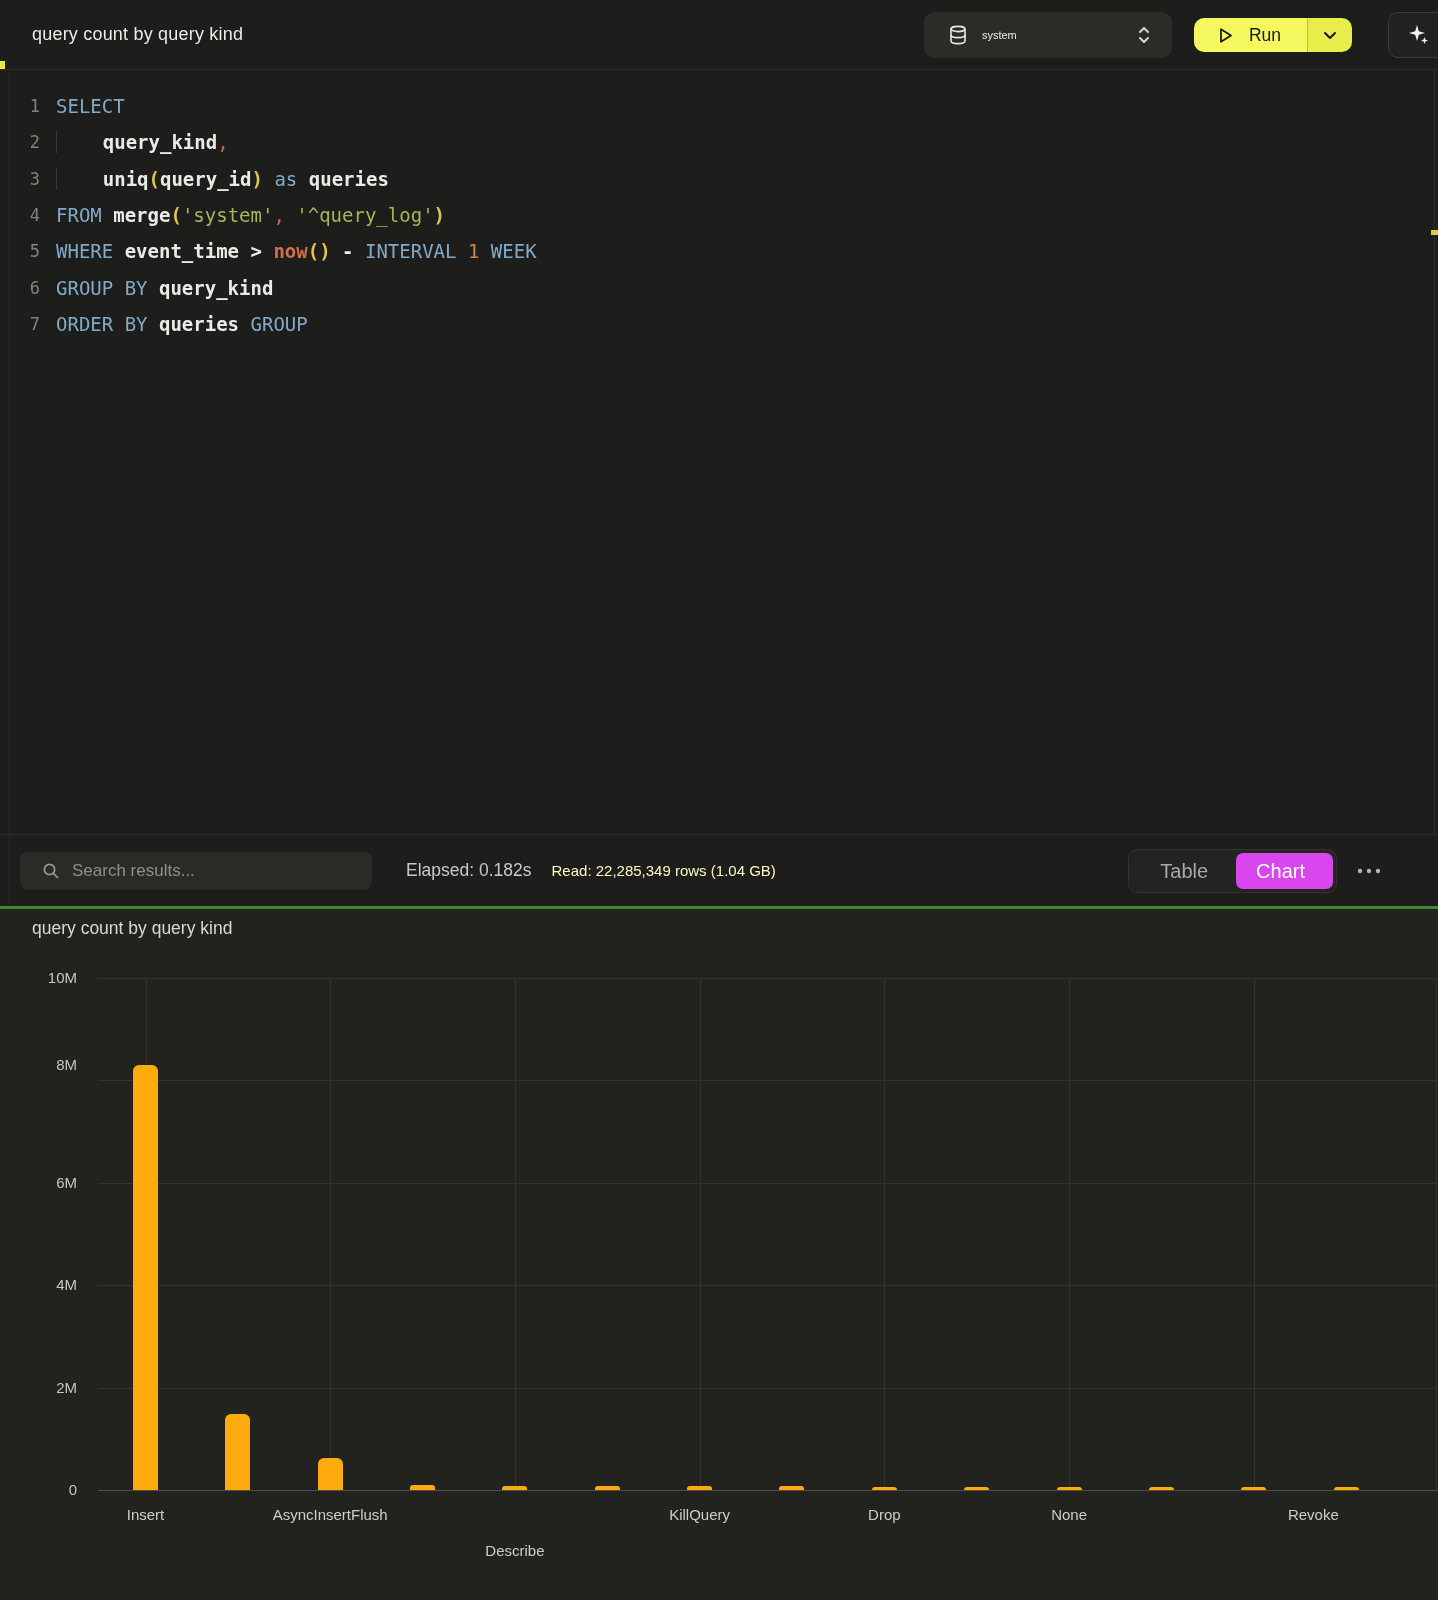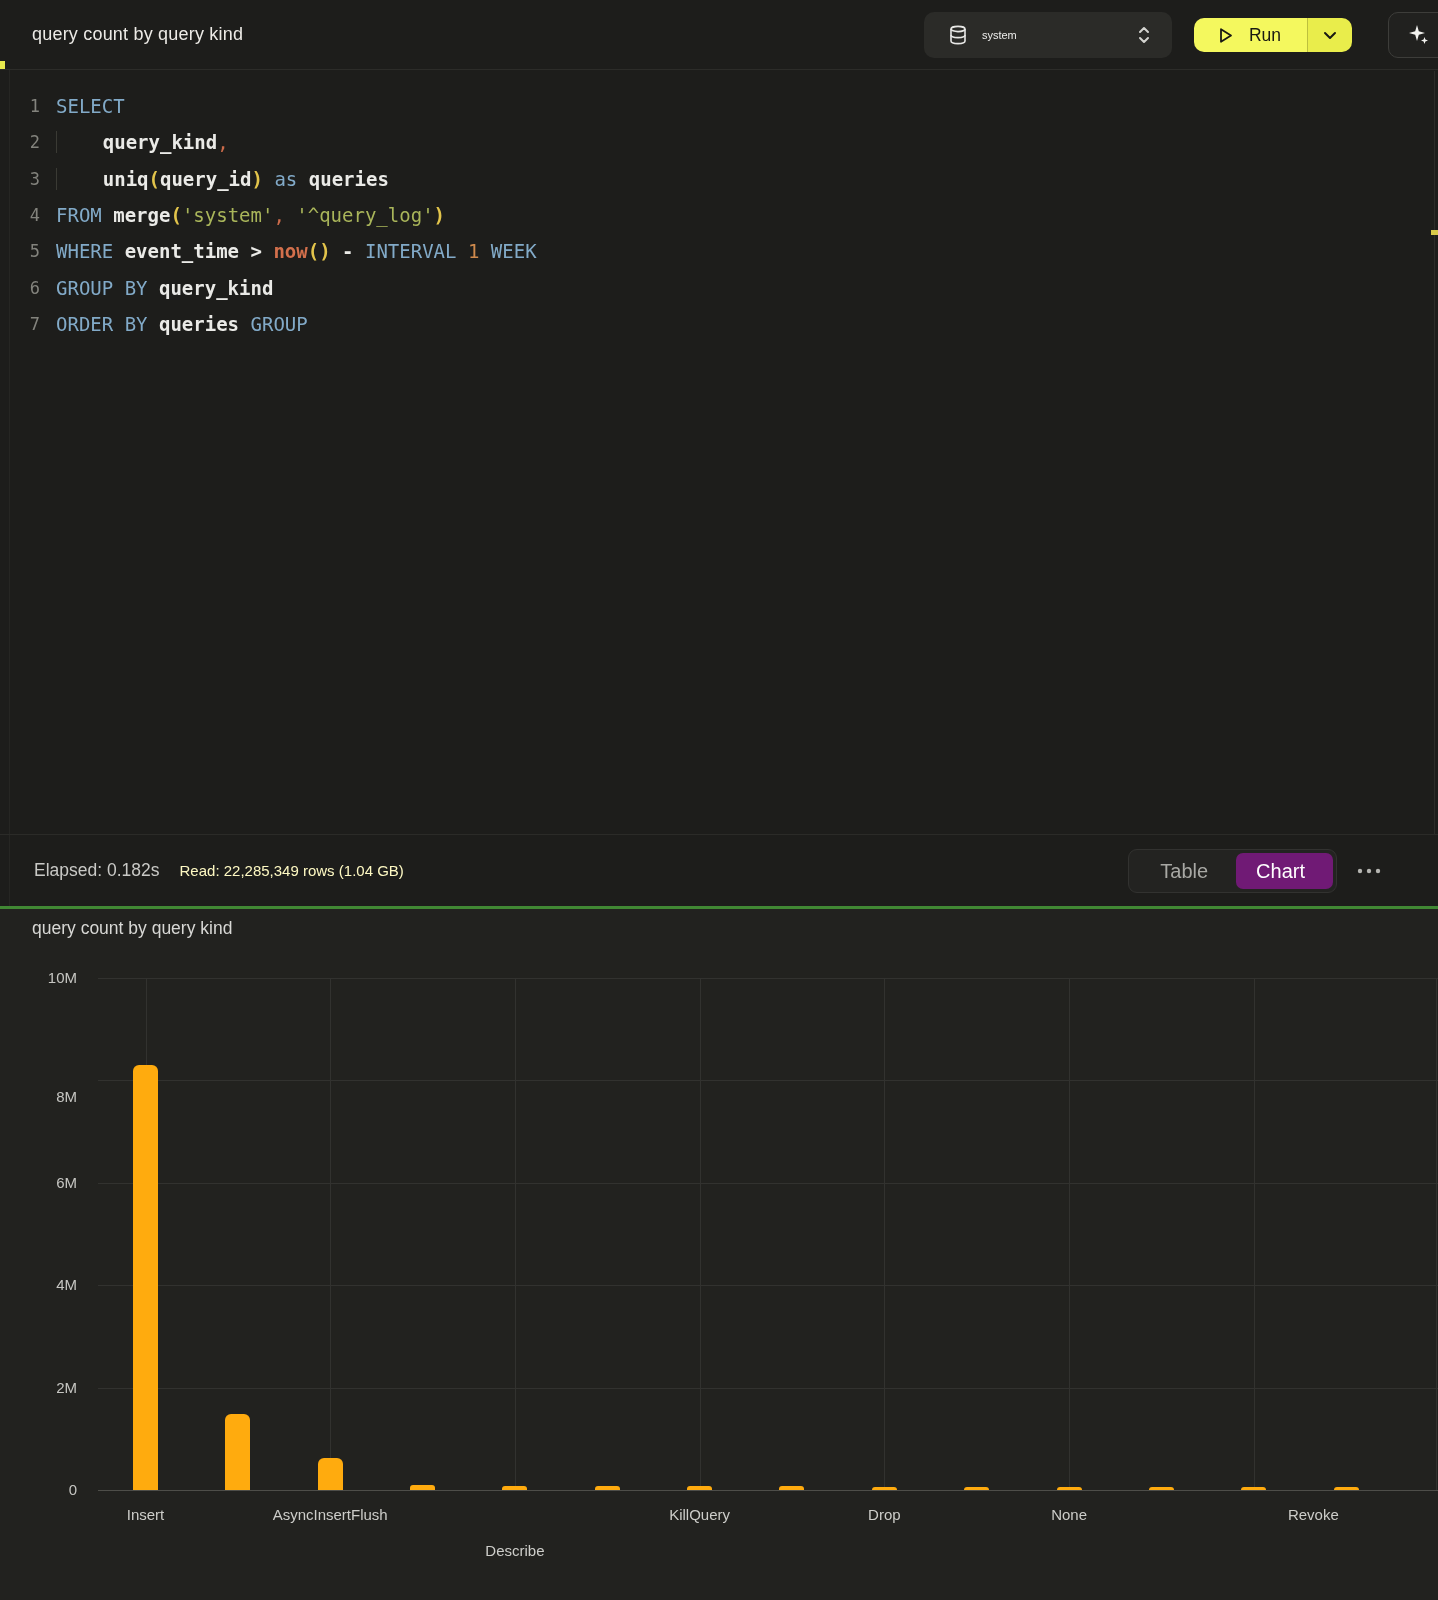--- a/index.html
+++ b/index.html
@@ -85,21 +85,21 @@
   .search-box input::placeholder{ color:#8f8f8a; }
   .stat-elapsed{ margin-left:34px; font-size:17.5px; color:#c9c9c6; }
   .stat-read{ margin-left:20px; font-size:15px; color:#fef9c3; }
   .view-toggle{
     position:absolute; right:101px; top:14px; height:44px; background:#232321;
     border:1px solid #323230; border-radius:9px; display:flex; align-items:center; padding:3px;
   }
   .seg{ height:36px; border-radius:7px; display:flex; align-items:center; justify-content:center;
         padding:0 28px; font-size:20px; cursor:pointer; }
   .seg-inactive{ color:#a8a8a4; }
-  .seg-active{ background:#701a75; color:#ffffff;padding-left:20px; }
+  .seg-active{ background:#d946ef; color:#ffffff;padding-left:20px; }
   .more-btn{
     position:absolute; right:52px; top:24px; width:34px; height:24px;
     display:flex; align-items:center; justify-content:center; cursor:pointer;
   }
   .green-divider{ position:absolute; left:0; top:906px; width:1438px; height:3px; background:#418834; }
   
   .chart-panel{
     position:absolute; left:0; top:909px; width:1438px; height:691px; background:#22221f;
   }
   .chart-title{ position:absolute; left:32px; top:9px; font-size:17.5px; color:#d8d8d5; }
@@ -180,20 +180,27 @@
       <div class="ed-gutter">7</div>
       <div class="ed-code"><span class="tok-kw">ORDER BY</span><span class="tok-sp"> </span><span class="tok-id">queries</span><span class="tok-sp"> </span><span class="tok-kw">GROUP</span></div>
     </div>
   </div>
 <div class="edge-line-left"></div>
 <div class="ed-scroll-line"></div>
 <div class="marker-topleft"></div>
 <div class="marker-right"></div>
 
 <div class="results-bar">
+  <div class="search-box">
+    <svg width="18" height="18" viewBox="0 0 18 18" fill="none" stroke="#9a9a95" stroke-width="1.7" stroke-linecap="round">
+      <circle cx="7.5" cy="7.5" r="5.2"></circle>
+      <path d="M11.6 11.6 L15.5 15.5"></path>
+    </svg>
+    <input type="text" placeholder="Search results..." style="">
+  </div>
   <div class="stat-elapsed">Elapsed: 0.182s</div>
   <div class="stat-read">Read: 22,285,349 rows (1.04 GB)</div>
   <div class="view-toggle">
     <div class="seg seg-inactive">Table</div>
     <div class="seg seg-active">Chart</div>
   </div>
   <div class="more-btn">
     <svg width="24" height="6" viewBox="0 0 24 6" fill="#b5b5b1">
       <circle cx="3" cy="3" r="2.2"></circle>
         <circle cx="12" cy="3" r="2.2"></circle>
@@ -202,21 +209,21 @@
   </div>
 </div>
 <div class="green-divider"></div>
 
 <div class="chart-panel">
   <div class="chart-title">query count by query kind</div>
   <div class="plot" id="plot">
       <div class="hgrid" style="left: 98px; top: 69px; width: 1340px;"></div>
       <div class="ylab" style="left: 0px; top: 60px;">10M</div>
       <div class="hgrid" style="left: 98px; top: 171.4px; width: 1340px;"></div>
-      <div class="ylab" style="left: 0px; top: 179px; padding-left: 16px;">8M</div>
+      <div class="ylab" style="left: 0px; top: 147px; padding-left: 16px;">8M</div>
       <div class="hgrid" style="left: 98px; top: 273.8px; width: 1340px;"></div>
       <div class="ylab" style="left: 0px; top: 264.8px;">6M</div>
       <div class="hgrid" style="left: 98px; top: 376.2px; width: 1340px;"></div>
       <div class="ylab" style="left: 0px; top: 367.2px;">4M</div>
       <div class="hgrid" style="left: 98px; top: 478.6px; width: 1340px;"></div>
       <div class="ylab" style="left: 0px; top: 469.6px;">2M</div>
       <div class="ylab" style="left: 0px; top: 572px;">0</div>
       <div class="vgrid" style="left: 145.5px; top: 69px; height: 512px;"></div>
       <div class="vgrid" style="left: 330.214px; top: 69px; height: 512px;"></div>
       <div class="vgrid" style="left: 514.928px; top: 69px; height: 512px;"></div>

